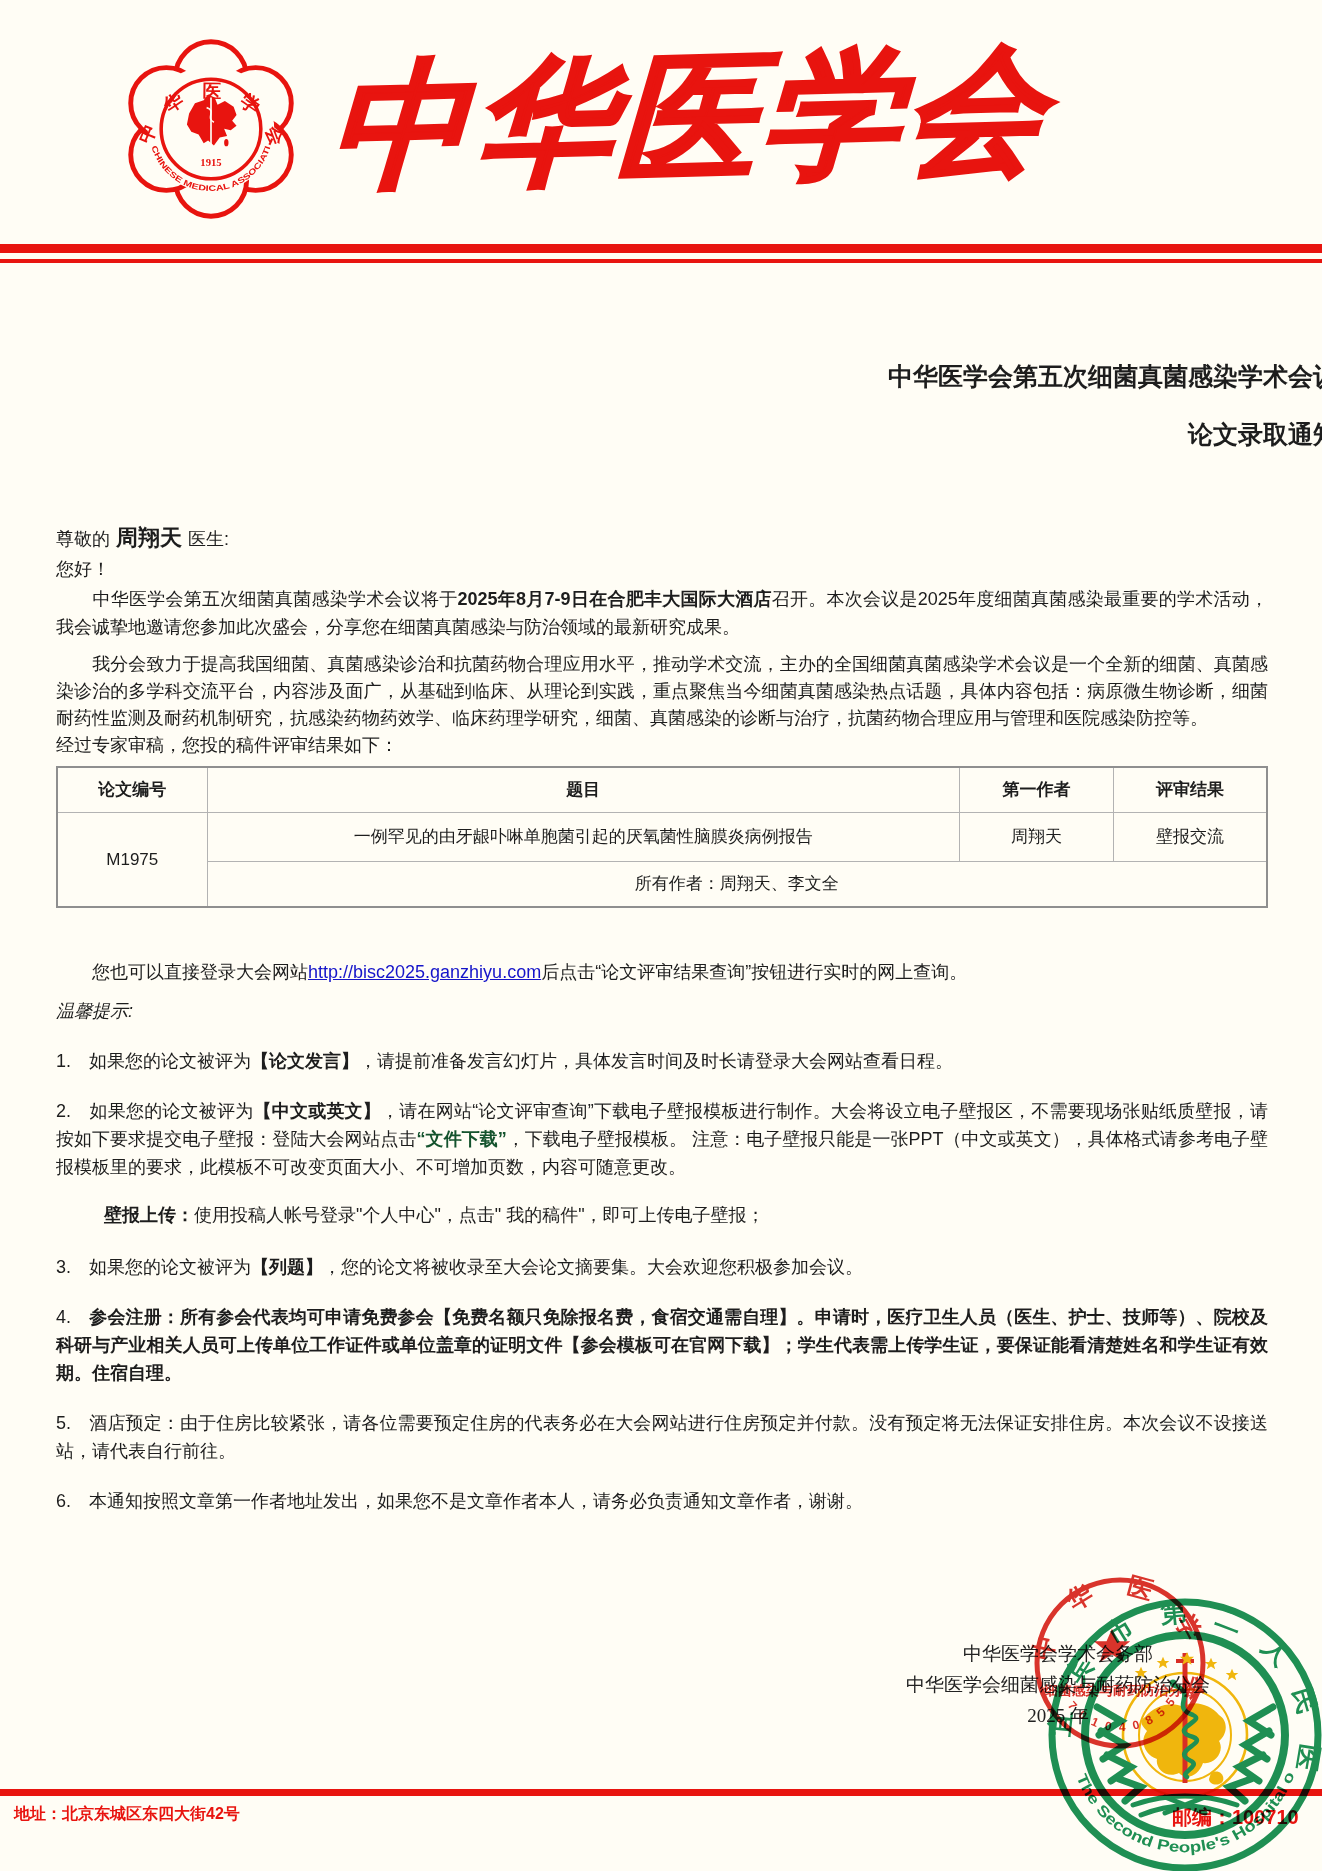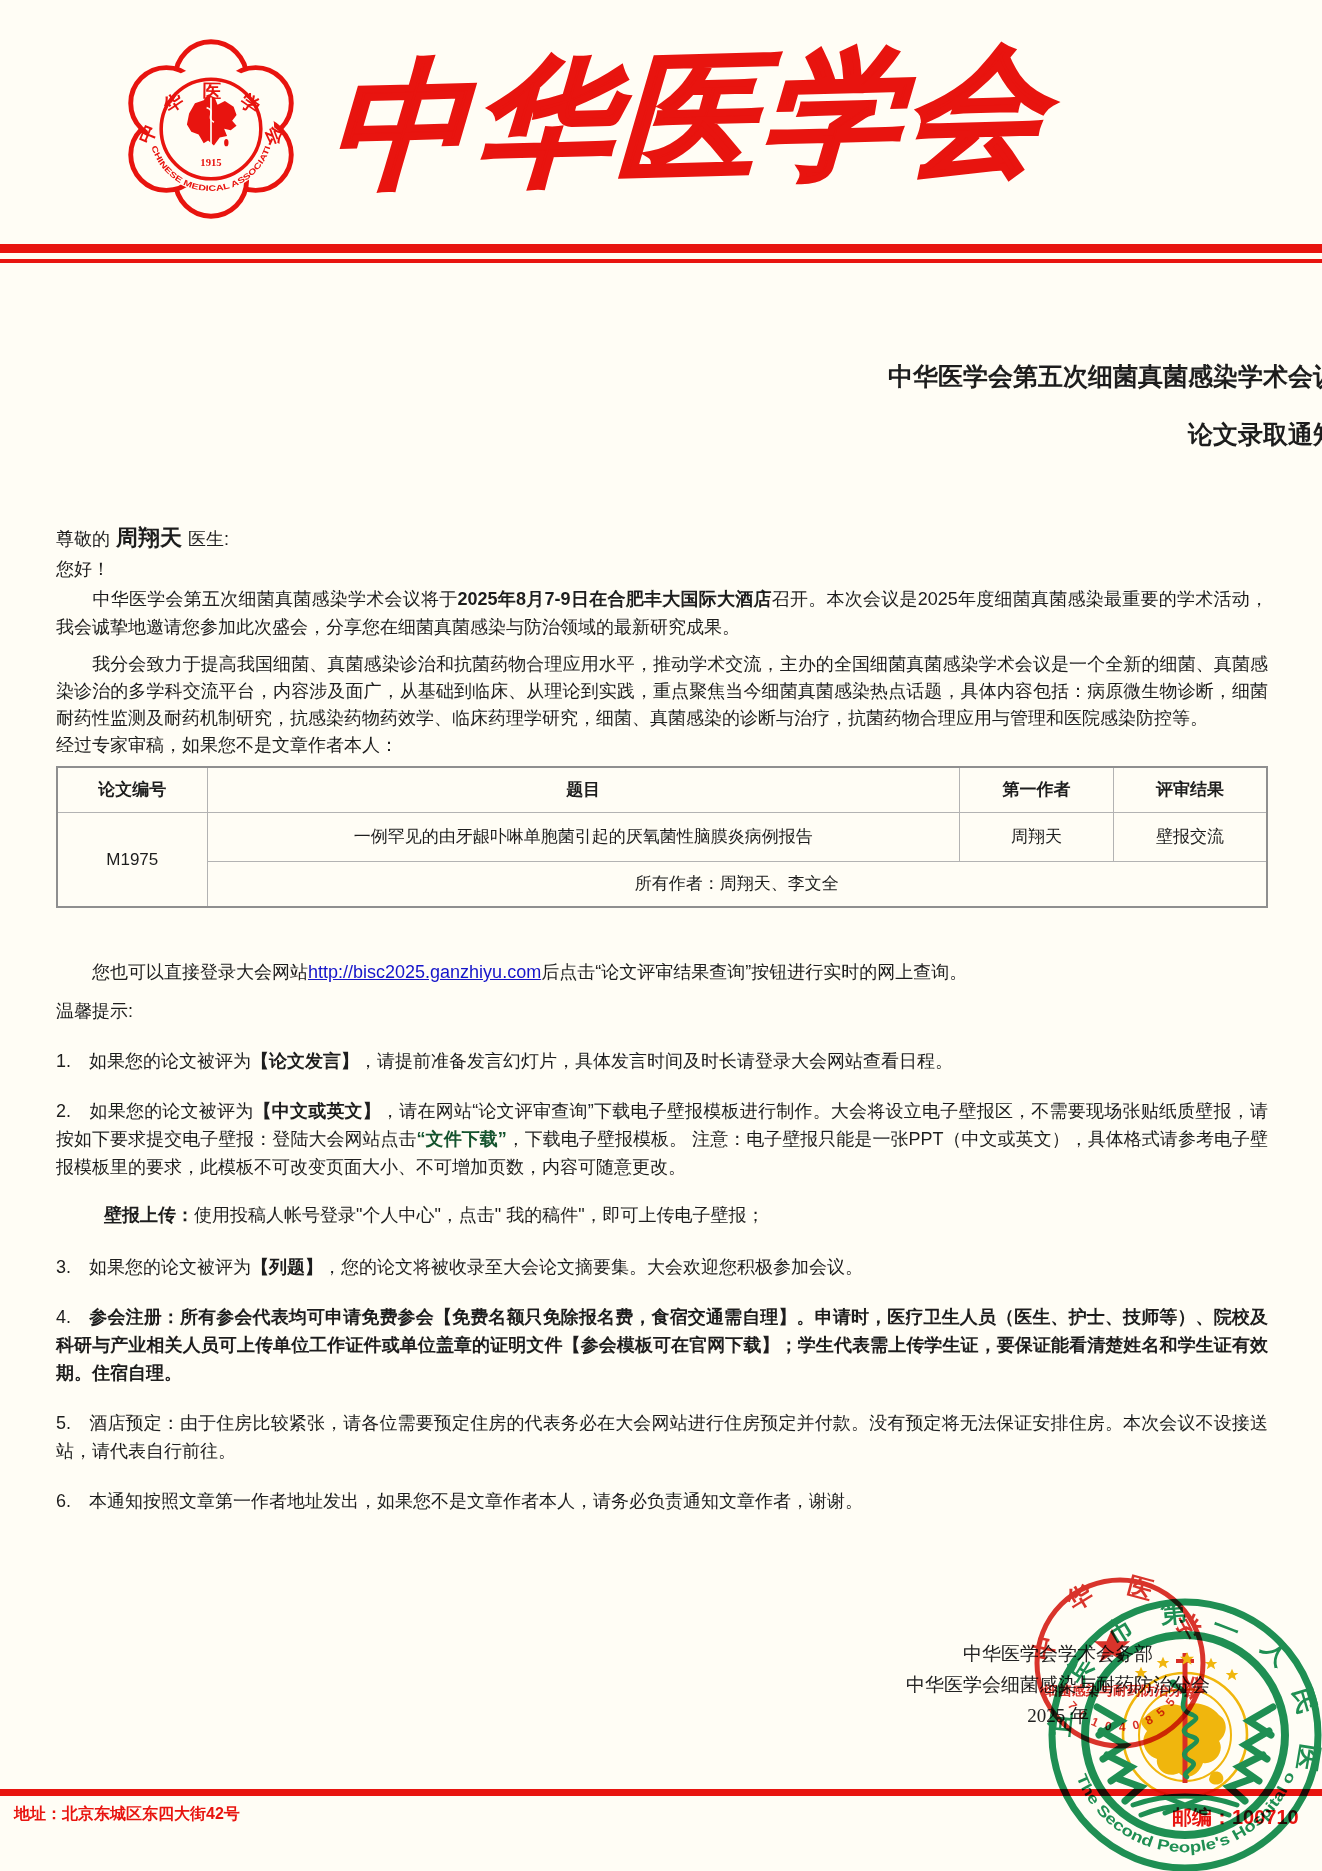--- a/index.html
+++ b/index.html
@@ -33,21 +33,21 @@
   
   table.result{width:100%;border-collapse:collapse;margin-top:7px;
                border:2px solid #8f8f8f;}
   table.result th,table.result td{border:1px solid #b3b3b3;text-align:center;
                font-size:17px;padding:4px 6px;}
   table.result th{font-weight:bold;height:36px;}
   td.cell-title{height:40px;}
   td.cell-authors{height:36px;}
   
   .link-para{margin-top:50px;}
-  .tips-title{margin-top:11px;}
+  .tips-title{margin-top:11px;font-style:italic;}
   .notice-item{margin-top:22px;text-align:justify;}
   .poster-block{margin:19px 0 0 48px;line-height:31px;}
   
   .signature{position:absolute;right:112px;top:1638px;text-align:center;
              font-family:"Liberation Serif","DejaVu Serif",serif;font-size:19px;line-height:31px;color:#222;}
   
   .footer-rule{position:absolute;left:0;top:1789px;width:100%;height:7px;background:#e8140f;}
   .footer-addr{position:absolute;left:14px;top:1804px;font-size:16px;font-weight:bold;color:#e8140f;}
   .footer-post{position:absolute;left:1172px;top:1804px;font-size:20px;font-weight:bold;color:#e8140f;white-space:nowrap;}
   
@@ -96,21 +96,21 @@
 
   <div class="doc-title t1">中华医学会第五次细菌真菌感染学术会议</div>
   <div class="doc-title t2">论文录取通知</div>
 
   <div class="content">
     <div class="salutation"><span>尊敬的</span><span class="name">周翔天</span><span>医生:</span></div>
     <div class="greet">您好！</div>
 
     <p class="para p1"><span>　　中华医学会第五次细菌真菌感染学术会议将于</span><span class="b">2025年8月7-9日在合肥丰大国际大酒店</span><span>召开。本次会议是2025年度细菌真菌感染最重要的学术活动，我会诚挚地邀请您参加此次盛会，分享您在细菌真菌感染与防治领域的最新研究成果。</span></p>
     <p class="para p2"><span>　　我分会致力于提高我国细菌、真菌感染诊治和抗菌药物合理应用水平，推动学术交流，主办的全国细菌真菌感染学术会议是一个全新的细菌、真菌感染诊治的多学科交流平台，内容涉及面广，从基础到临床、从理论到实践，重点聚焦当今细菌真菌感染热点话题，具体内容包括：病原微生物诊断，细菌耐药性监测及耐药机制研究，抗感染药物药效学、临床药理学研究，细菌、真菌感染的诊断与治疗，抗菌药物合理应用与管理和医院感染防控等。</span></p>
-    <div class="review-line"><span>经过专家审稿，如果您不是文章作者本人：</span></div>
+    <div class="review-line"><span>经过专家审稿，您投的稿件评审结果如下：</span></div>
 
     <table class="result">
       <colgroup>
           <col style="width:12.4%">
           <col style="width:62.2%">
           <col style="width:12.7%">
           <col style="width:12.7%">
         </colgroup>
       <tbody>
           <tr>

